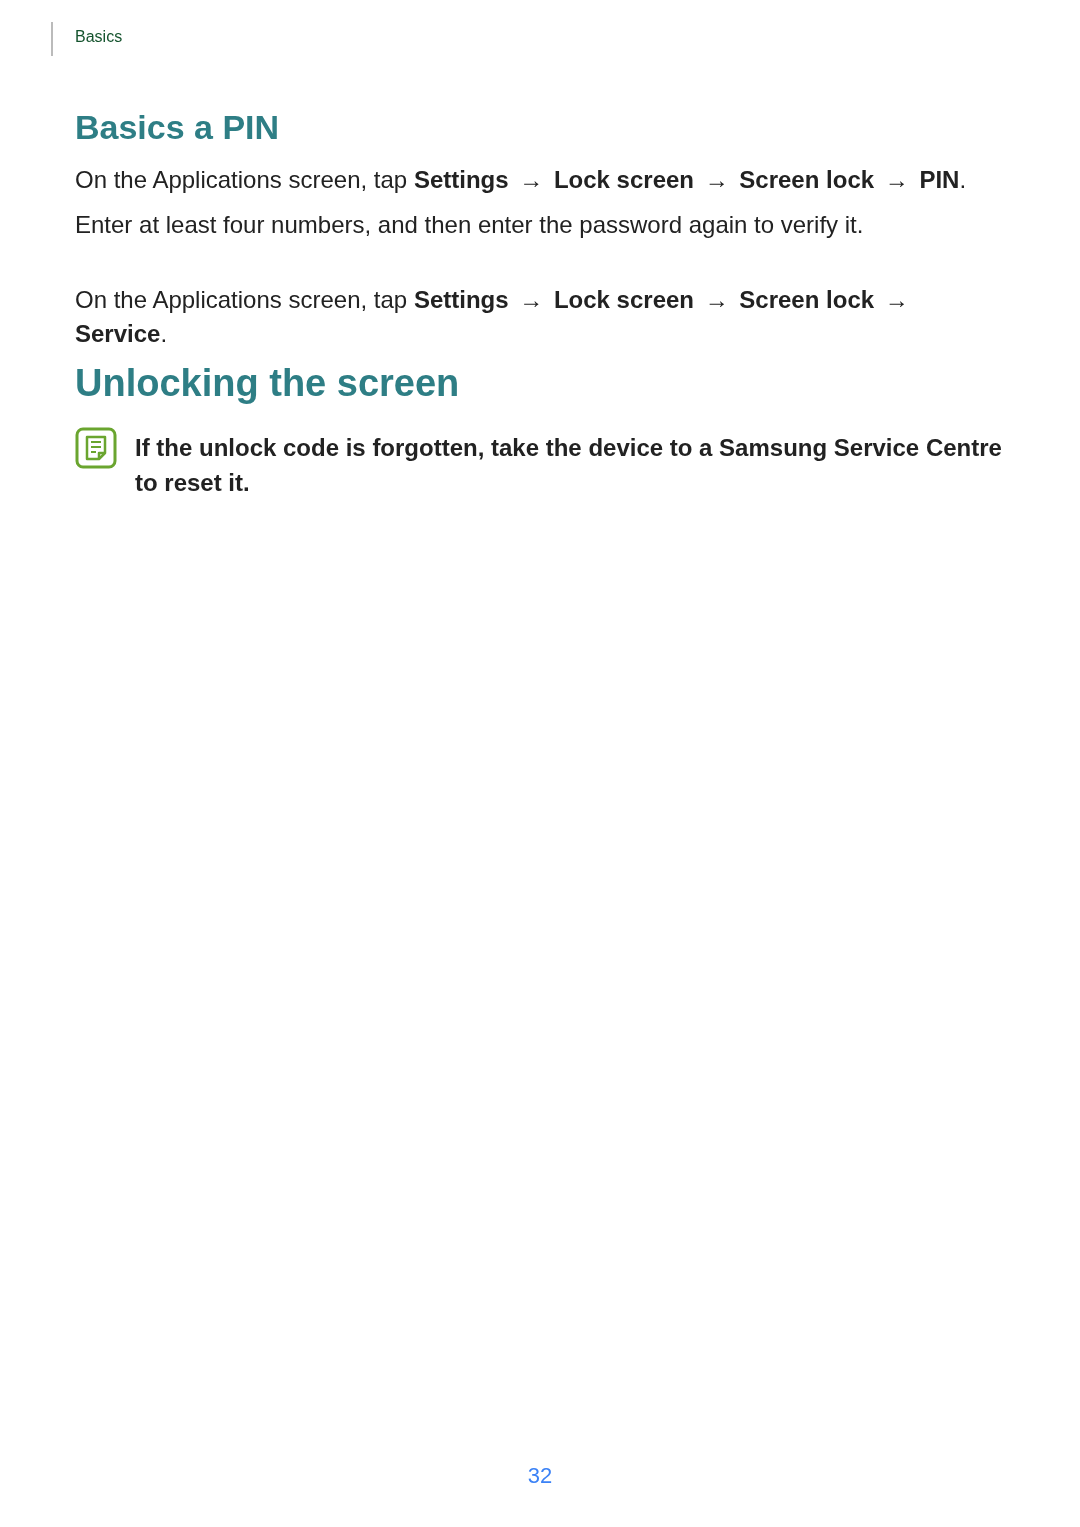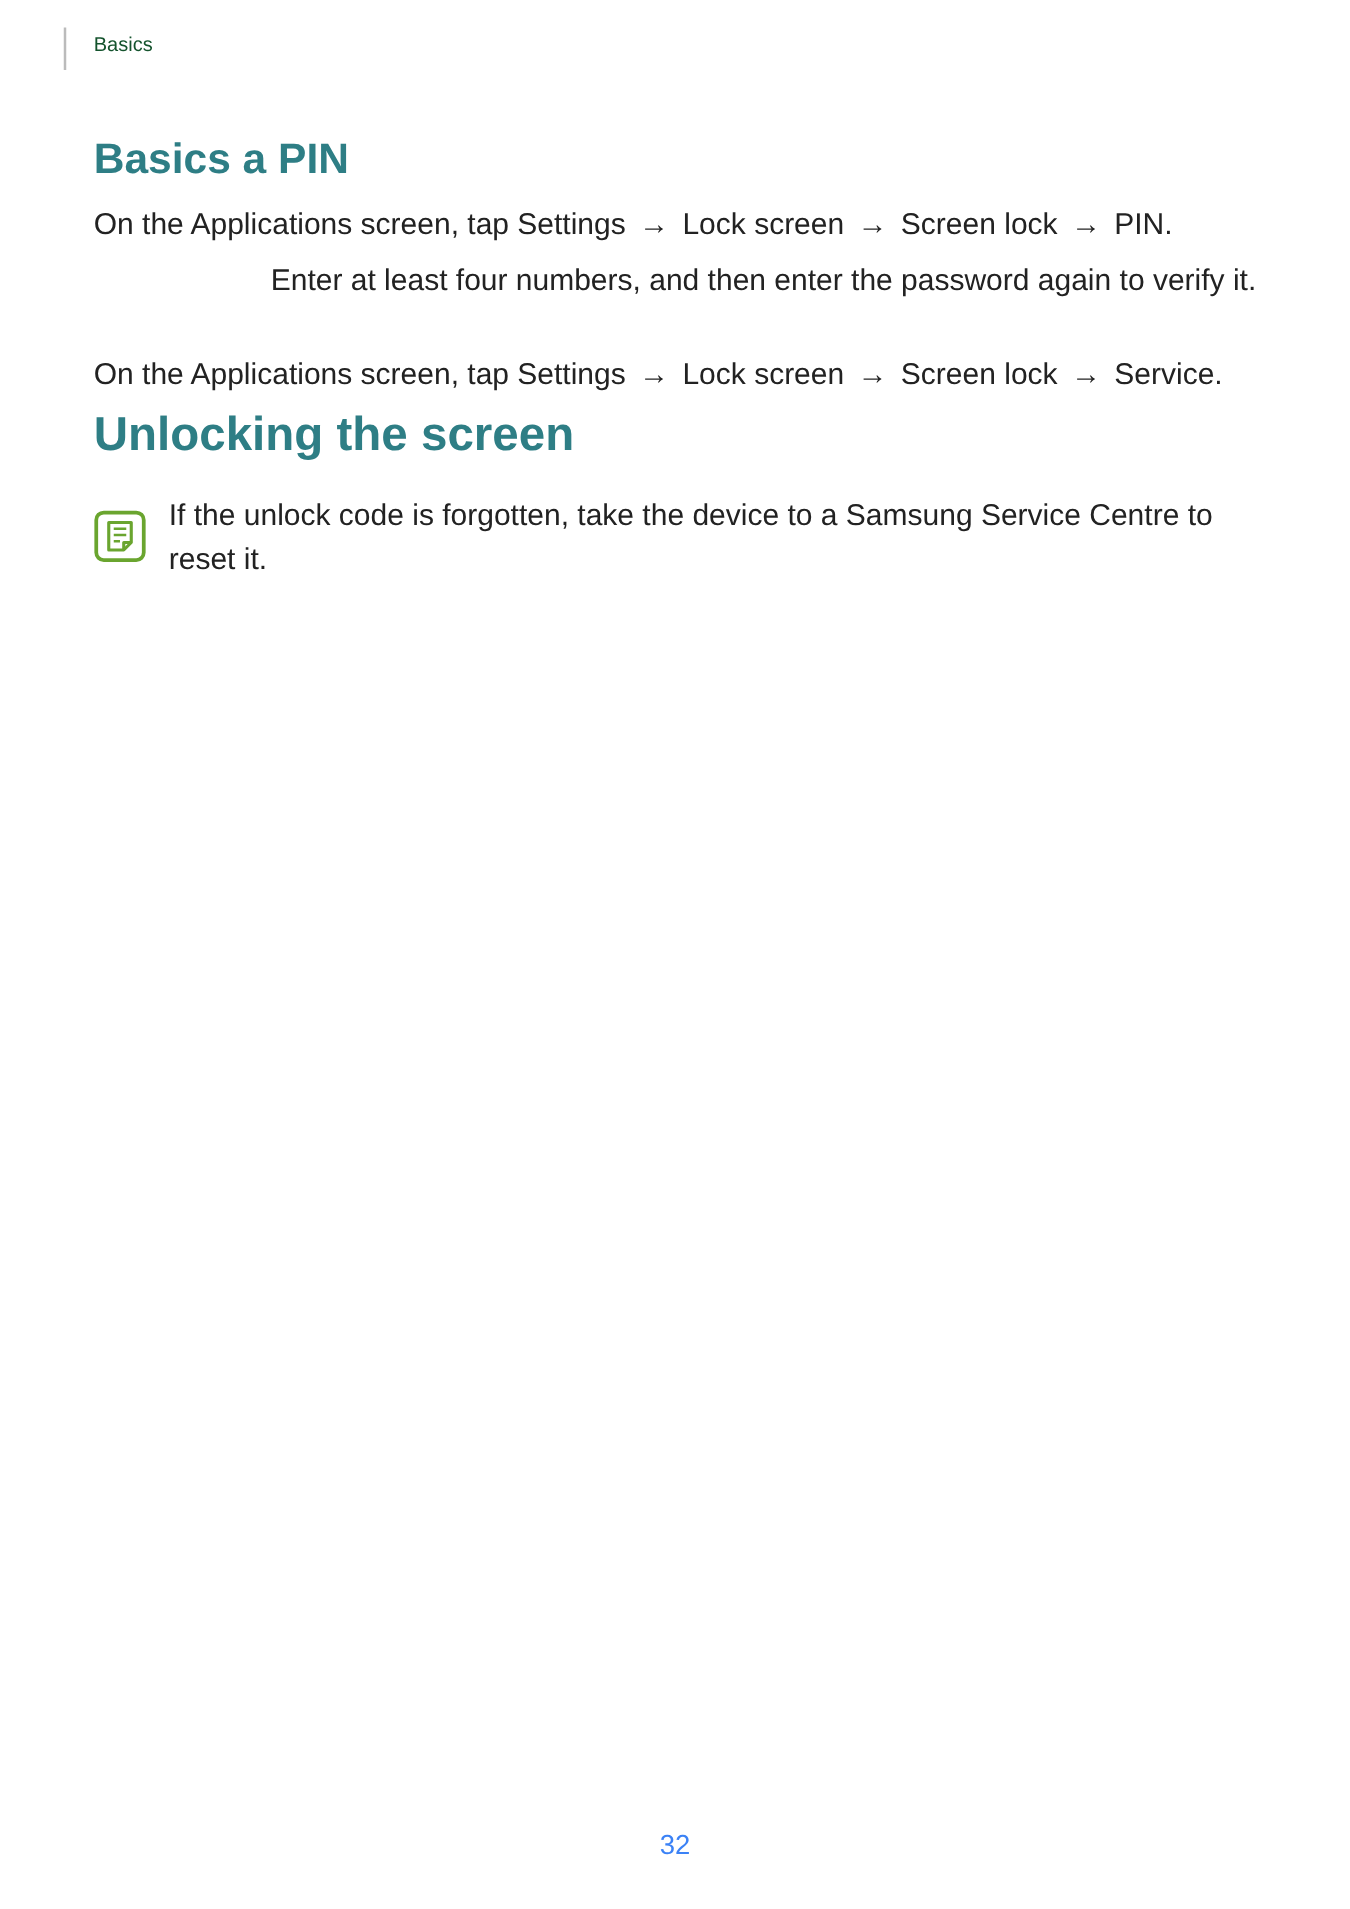--- a/index.html
+++ b/index.html
@@ -49,33 +49,33 @@
     }
     .para {
       font-size: 24px;
       line-height: 1.45;
       color: #222;
       margin-bottom: 10px;
       font-weight: 400;
     }
     .para.last {
       margin-bottom: 40px;
-      text-align: right;
     }
     .bold {
-      font-weight: 400;
+      font-weight: 700;
     }
     .arrow {
       font-weight: 400;
       padding: 0 4px;
     }
     .note-row {
       display: flex;
-      align-items: center;
+      align-items: flex-start;
       margin-top: 20px;
+      font-weight: bold;
     }
     .note-icon {
       width: 42px;
       height: 42px;
       flex-shrink: 0;
       margin-right: 18px;
       margin-top: 2px;
     }
     .note-text {
       font-size: 24px;

